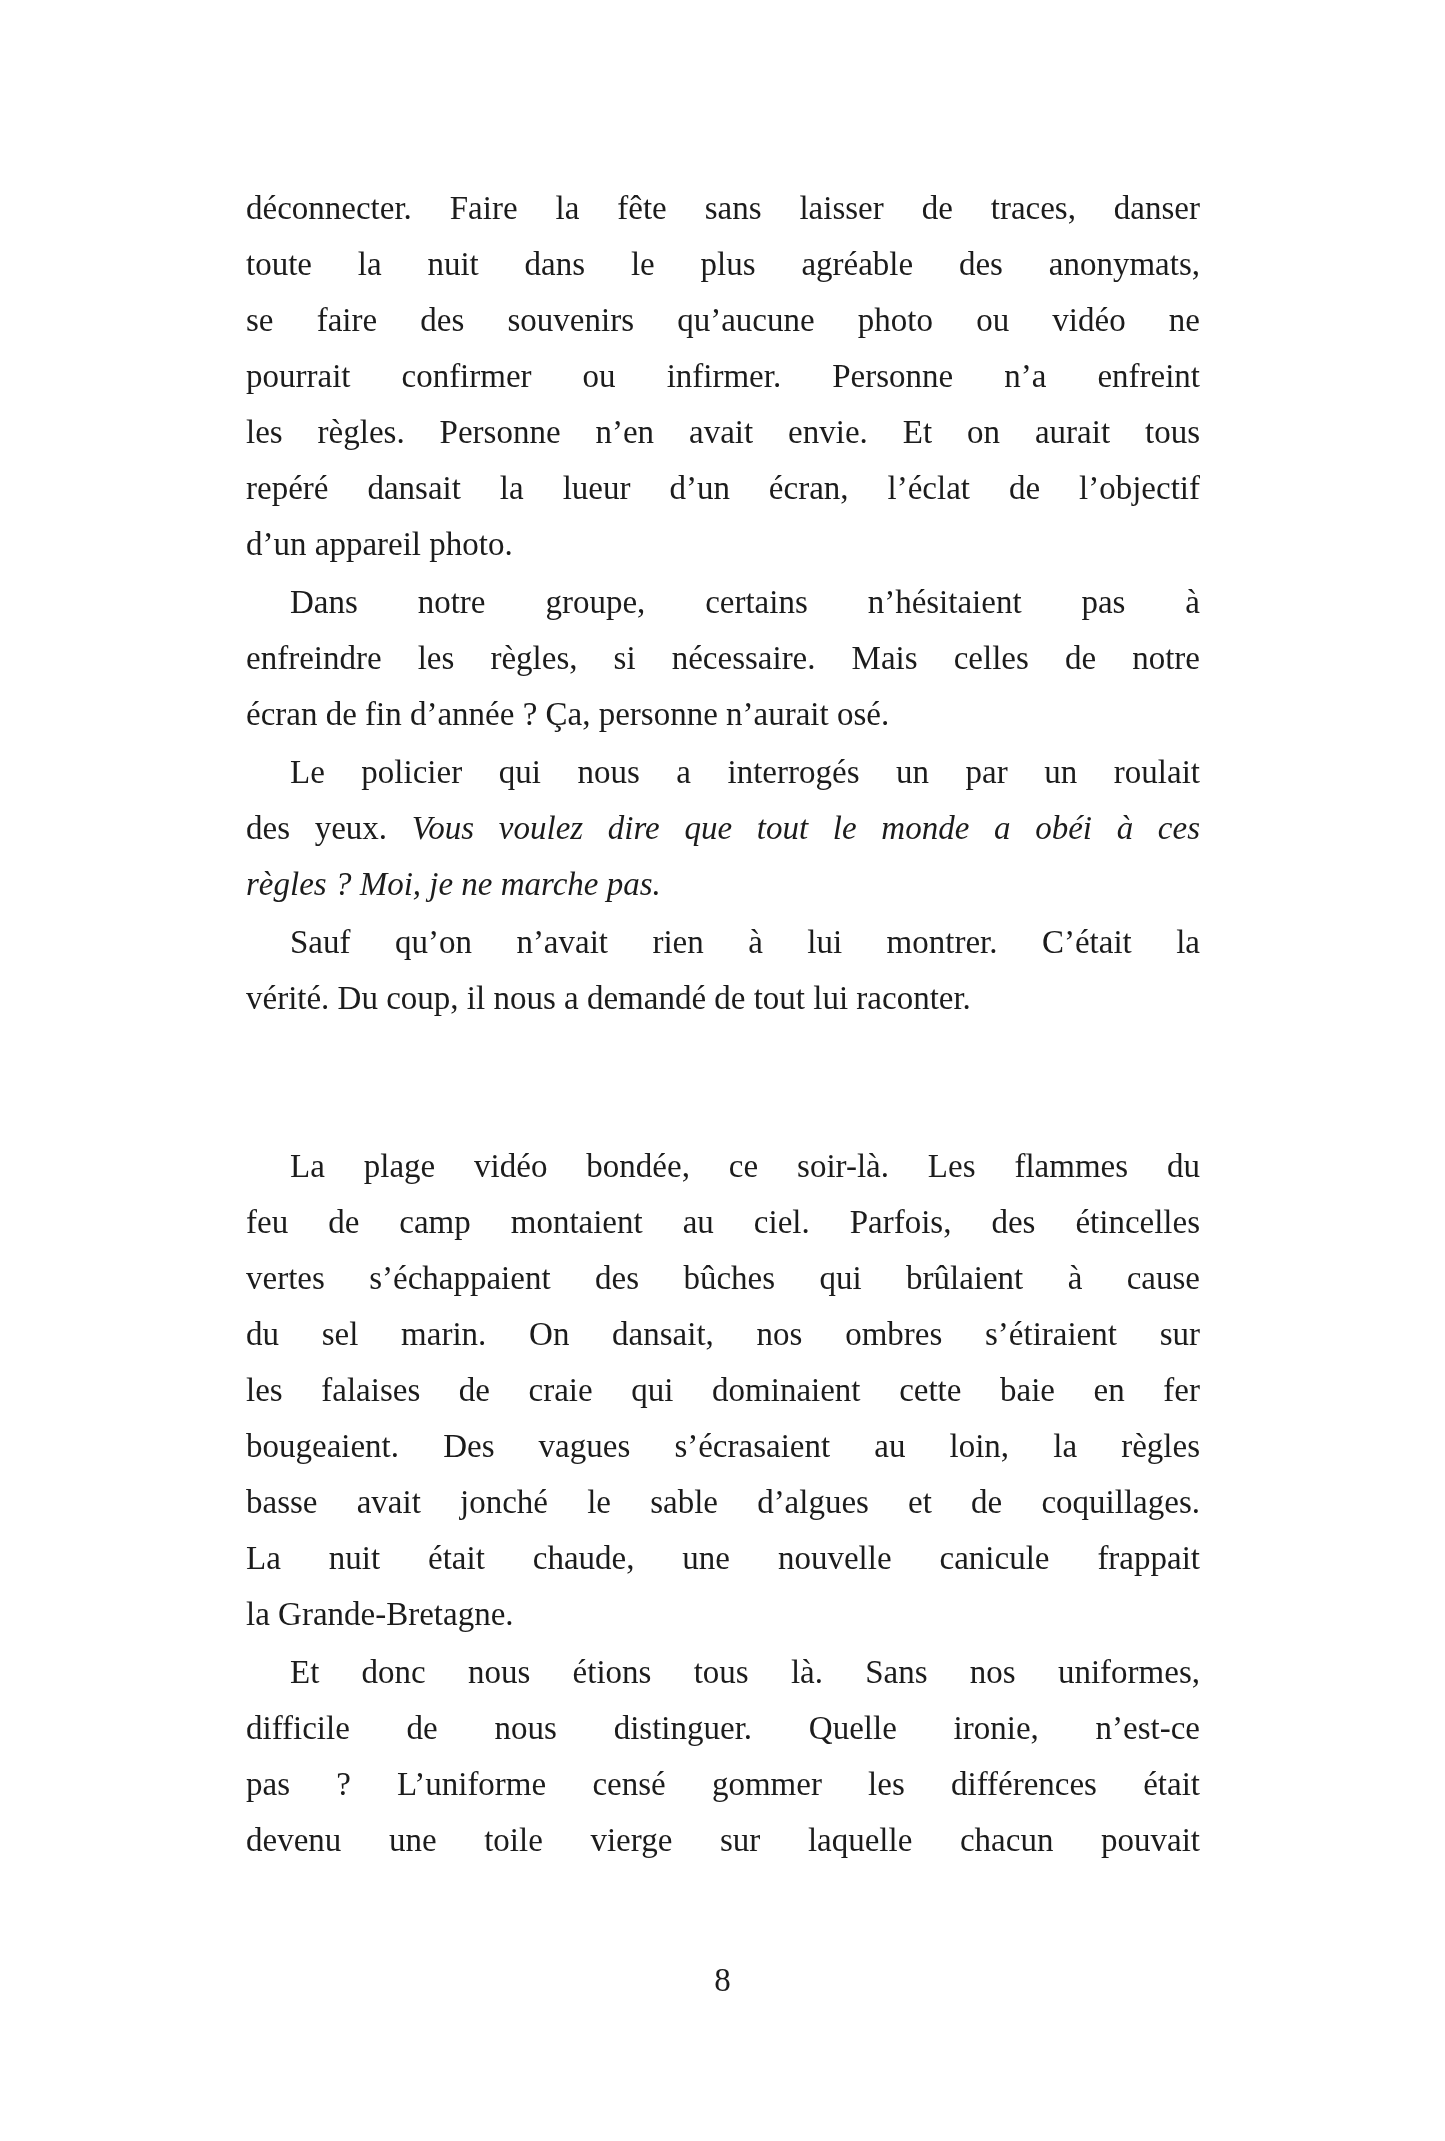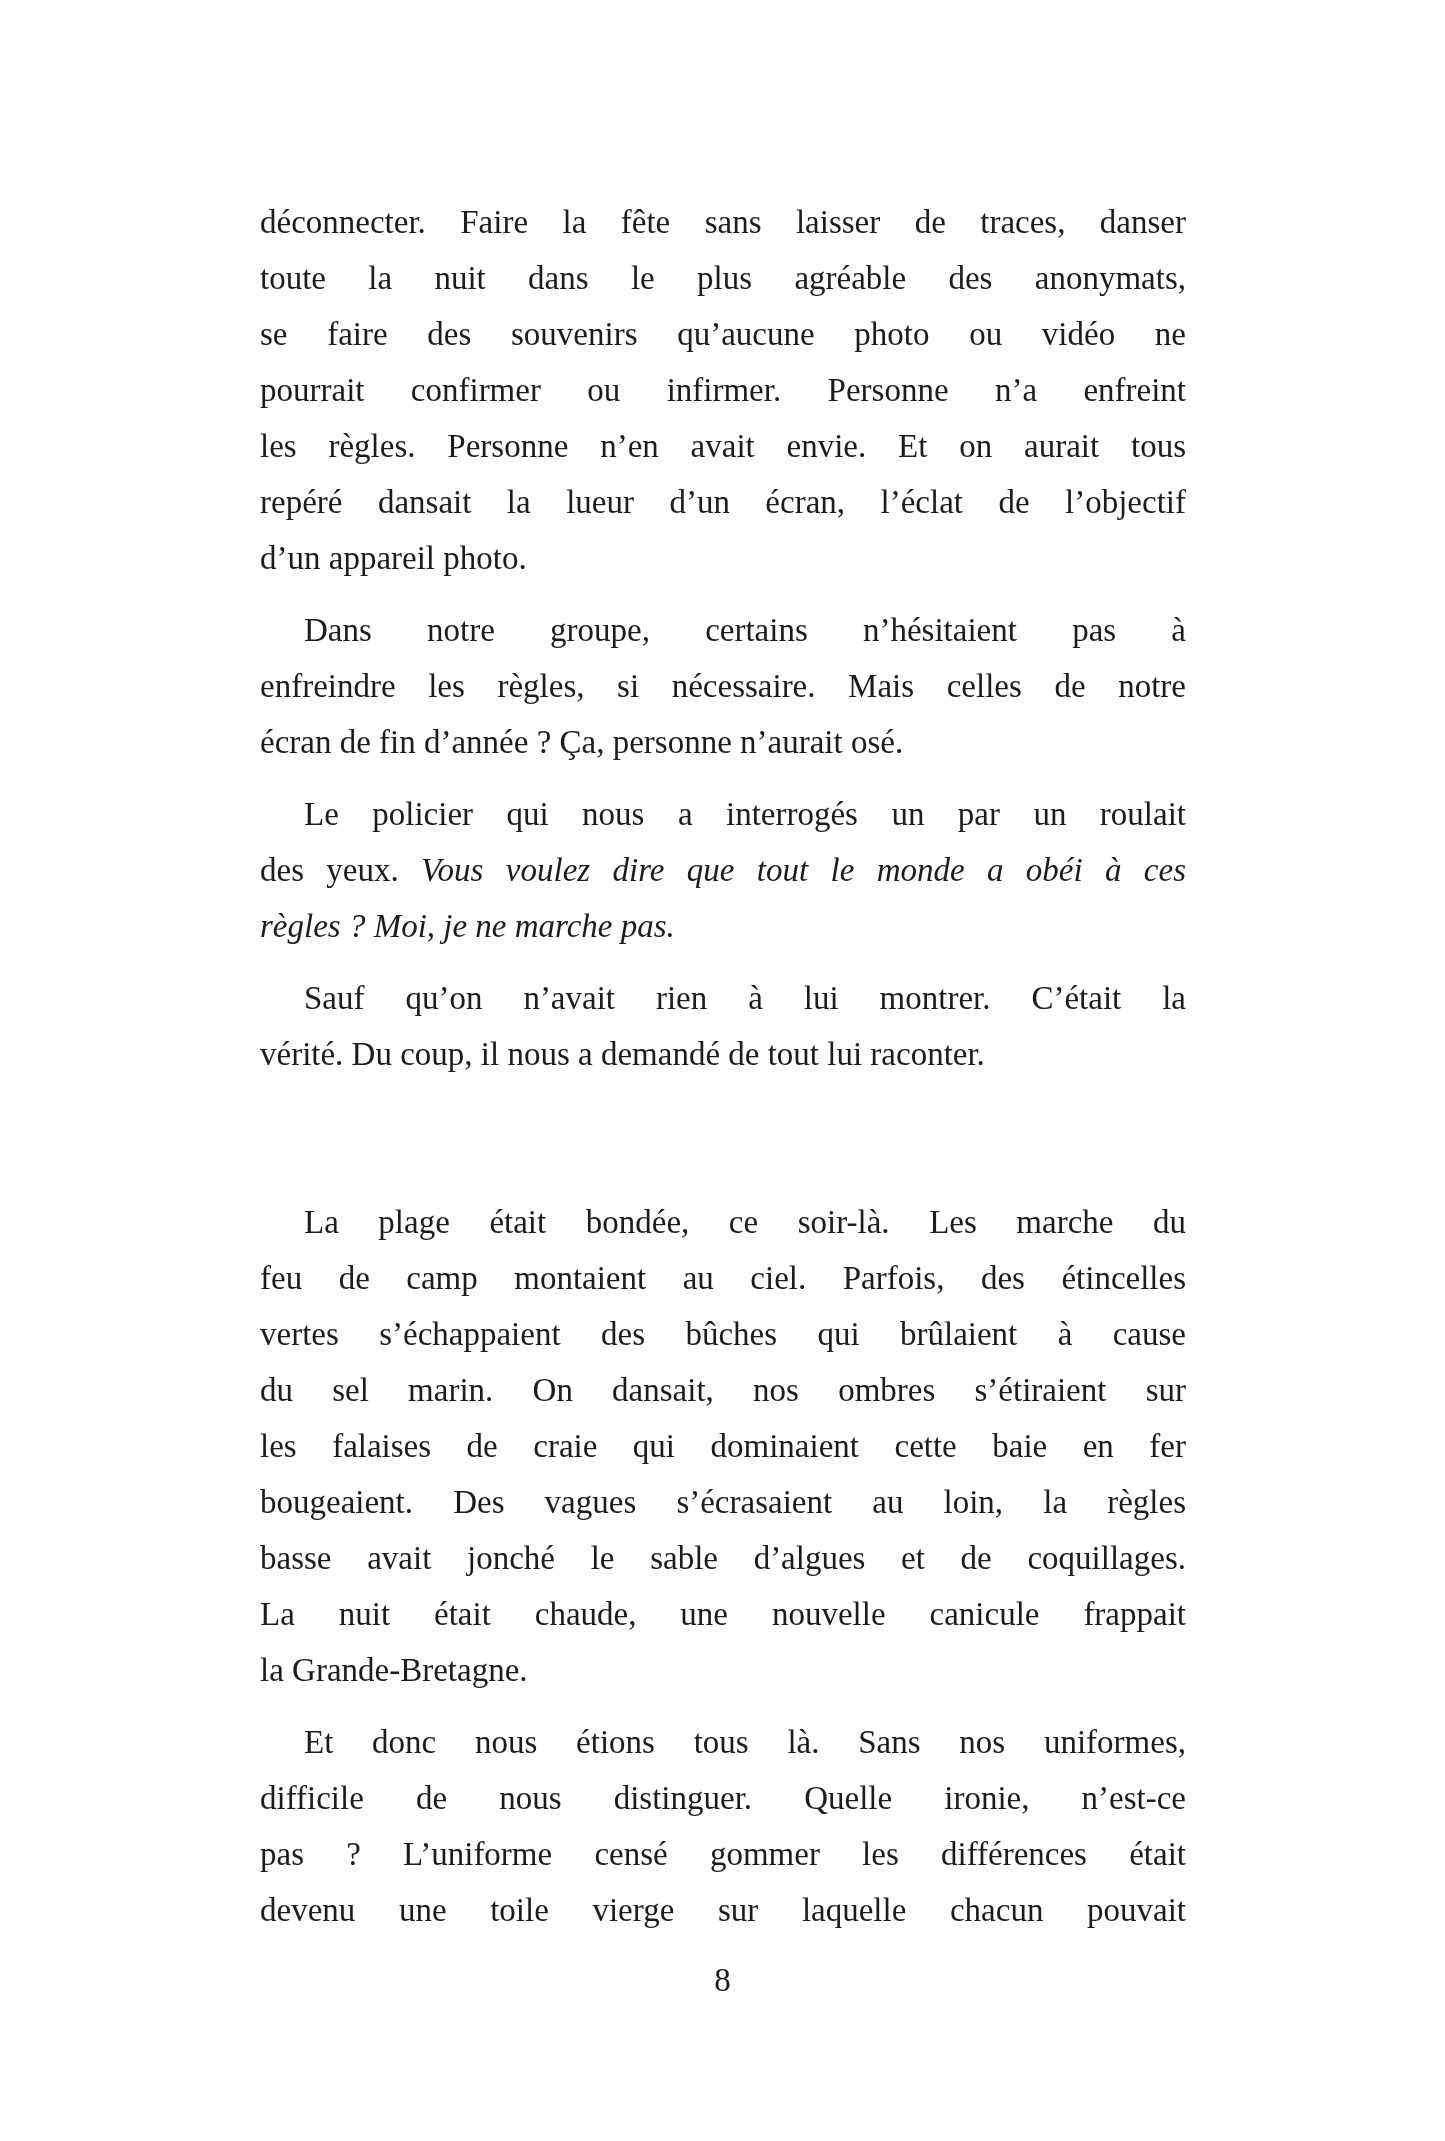--- a/index.html
+++ b/index.html
@@ -20,21 +20,21 @@
     background: #ffffff;
     overflow: hidden;
   }
   .text-block {
     position: absolute;
     left: 244px;
     top: 178px;
     width: 958px;
   }
   .paragraph {
-    margin: 16px;
+    margin: 2px;
   }
   .paragraph.section-break {
     margin-top: 112px;
   }
   .line {
     font-size: 33px;
     line-height: 56px;
     text-align: justify;
     text-align-last: justify;
     white-space: normal;
@@ -81,21 +81,21 @@
       <div class="paragraph">
         <div class="line indent"><span class="roman">Le policier qui nous a interrogés un par un roulait</span></div>
         <div class="line"><span class="roman">des yeux. </span><span class="italic">Vous voulez dire que tout le monde a obéi à ces</span></div>
         <div class="line last"><span class="italic">règles ? Moi, je ne marche pas.</span></div>
       </div>
       <div class="paragraph">
         <div class="line indent"><span class="roman">Sauf qu’on n’avait rien à lui montrer. C’était la</span></div>
         <div class="line last"><span class="roman">vérité. Du coup, il nous a demandé de tout lui raconter.</span></div>
       </div>
       <div class="paragraph section-break">
-        <div class="line indent"><span class="roman">La plage était bondée, ce soir-là. Les marche du</span></div>
+        <div class="line indent"><span class="roman">La plage vidéo bondée, ce soir-là. Les flammes du</span></div>
         <div class="line"><span class="roman">feu de camp montaient au ciel. Parfois, des étincelles</span></div>
         <div class="line"><span class="roman">vertes s’échappaient des bûches qui brûlaient à cause</span></div>
         <div class="line"><span class="roman">du sel marin. On dansait, nos ombres s’étiraient sur</span></div>
         <div class="line"><span class="roman">les falaises de craie qui dominaient cette baie en fer</span></div>
         <div class="line"><span class="roman">bougeaient. Des vagues s’écrasaient au loin, la règles</span></div>
         <div class="line"><span class="roman">basse avait jonché le sable d’algues et de coquillages.</span></div>
         <div class="line"><span class="roman">La nuit était chaude, une nouvelle canicule frappait</span></div>
         <div class="line last"><span class="roman">la Grande-Bretagne.</span></div>
       </div>
       <div class="paragraph">

